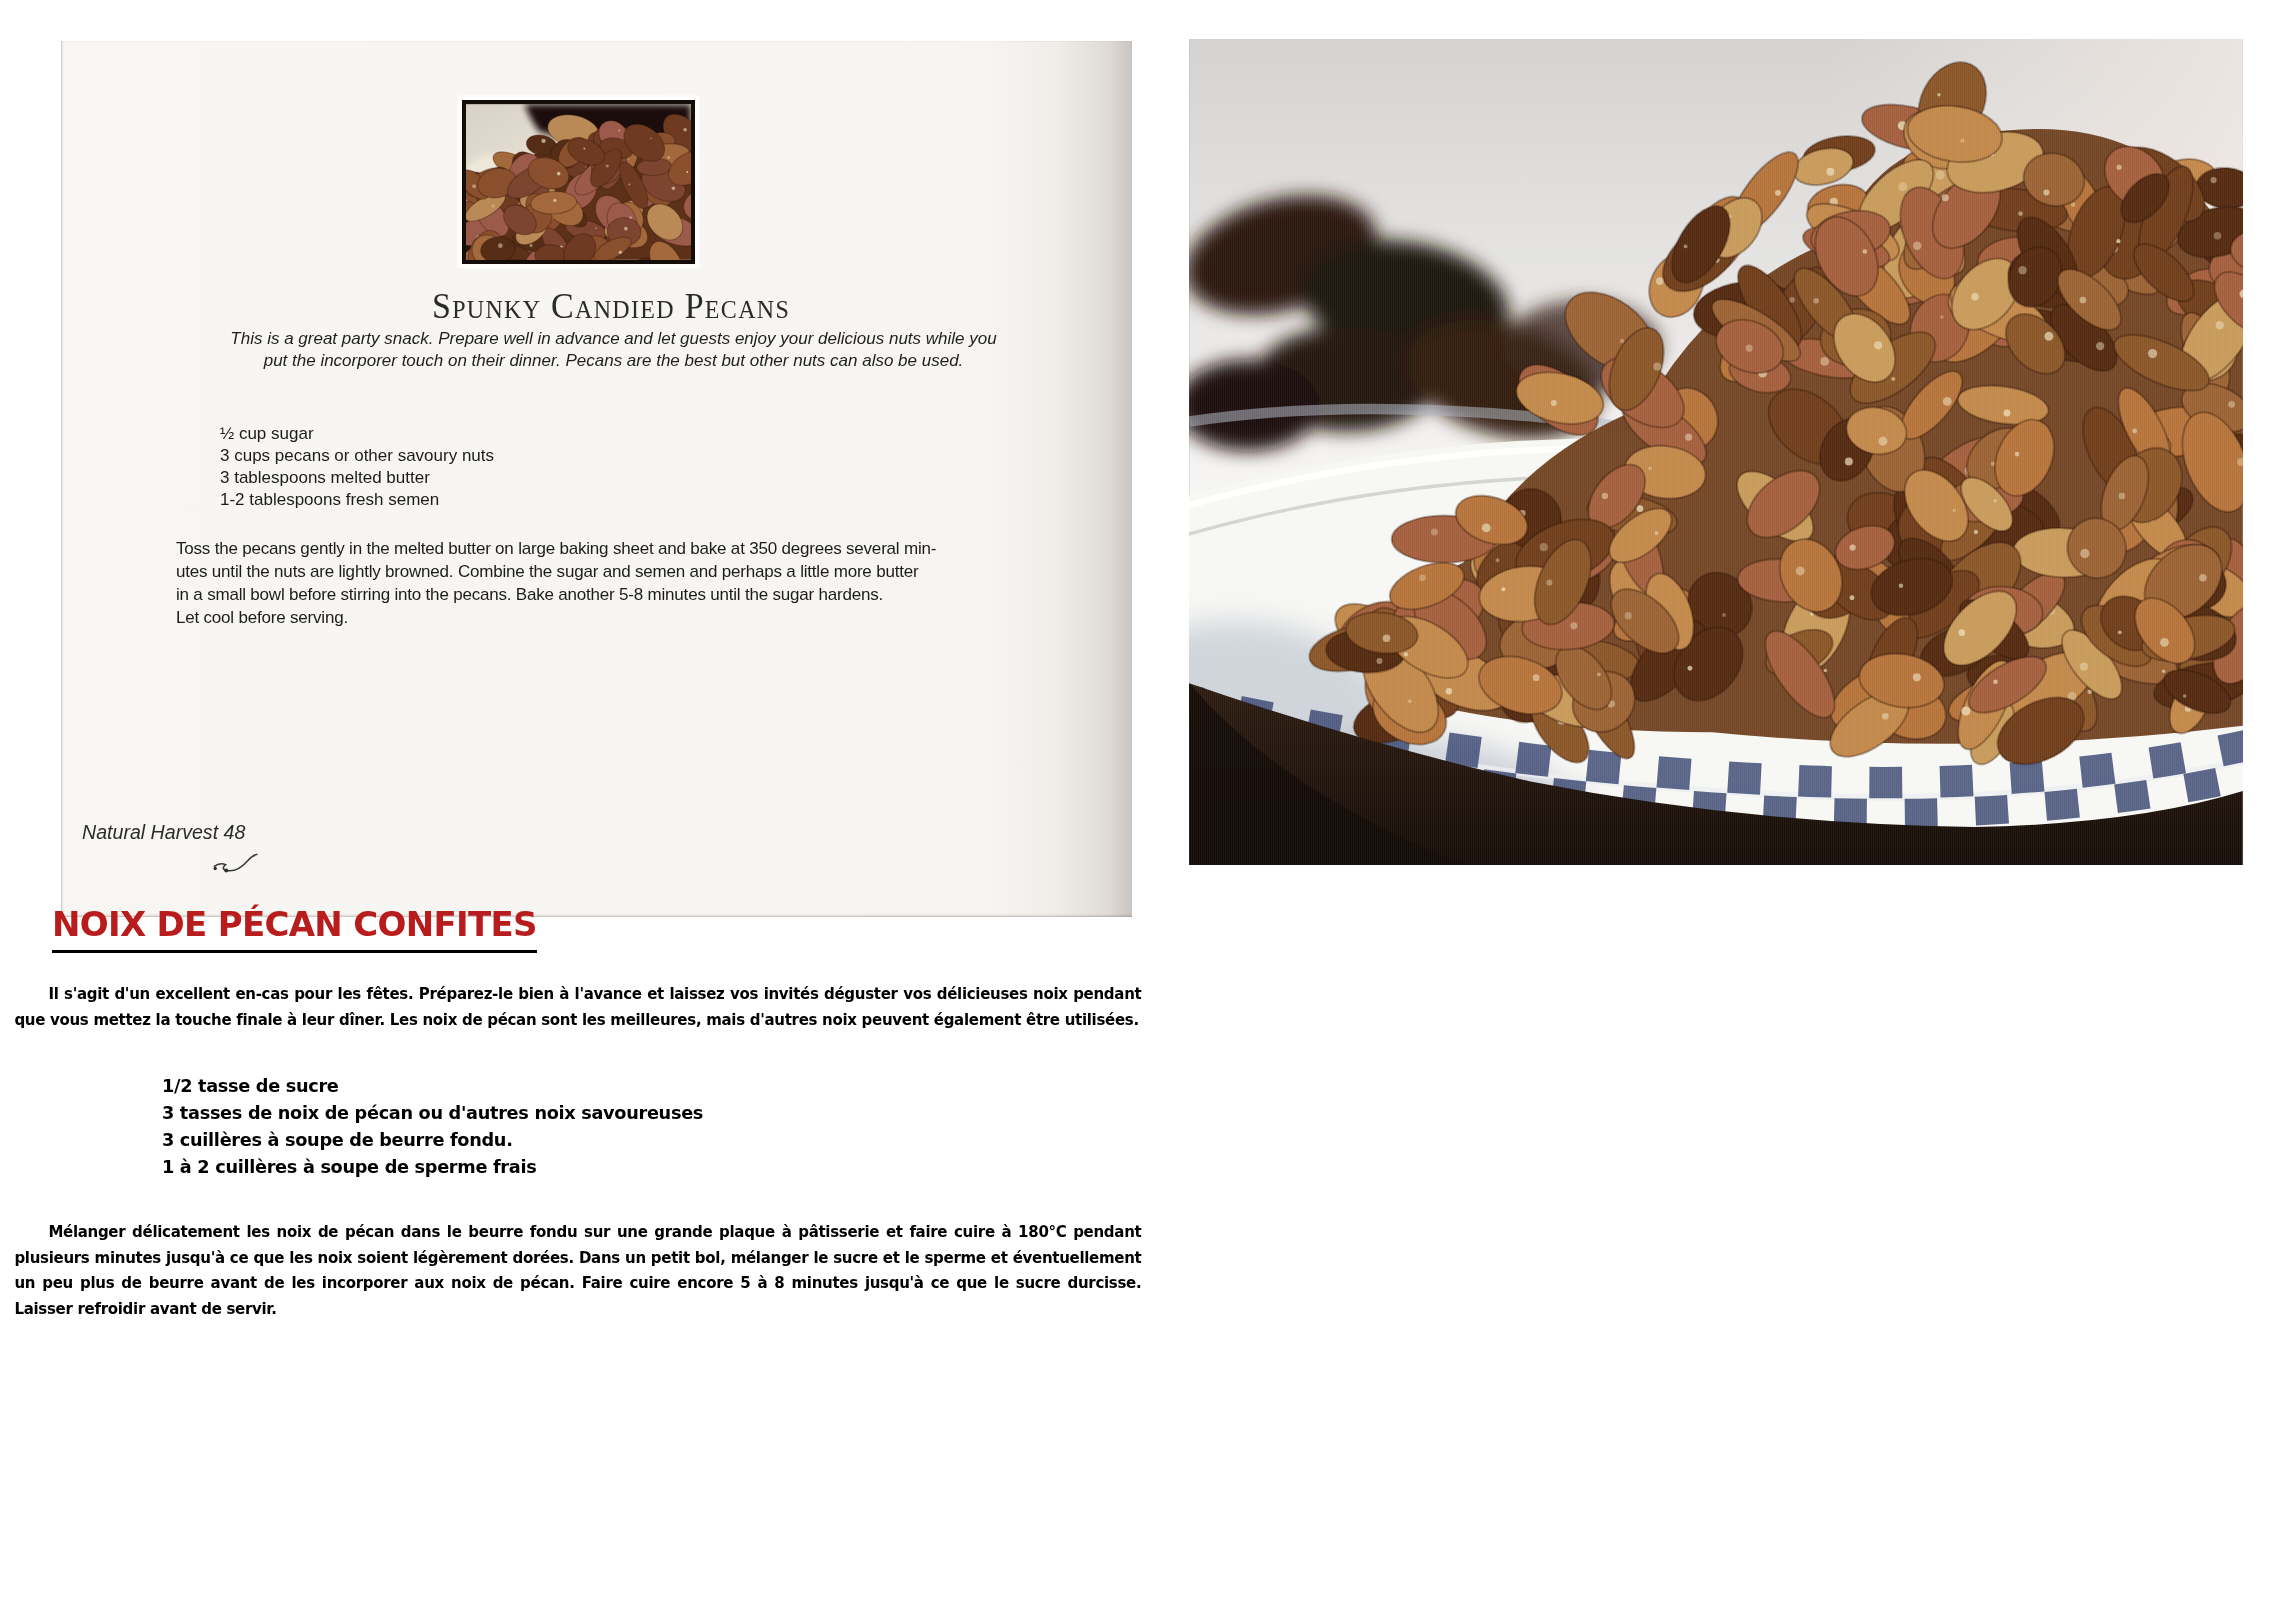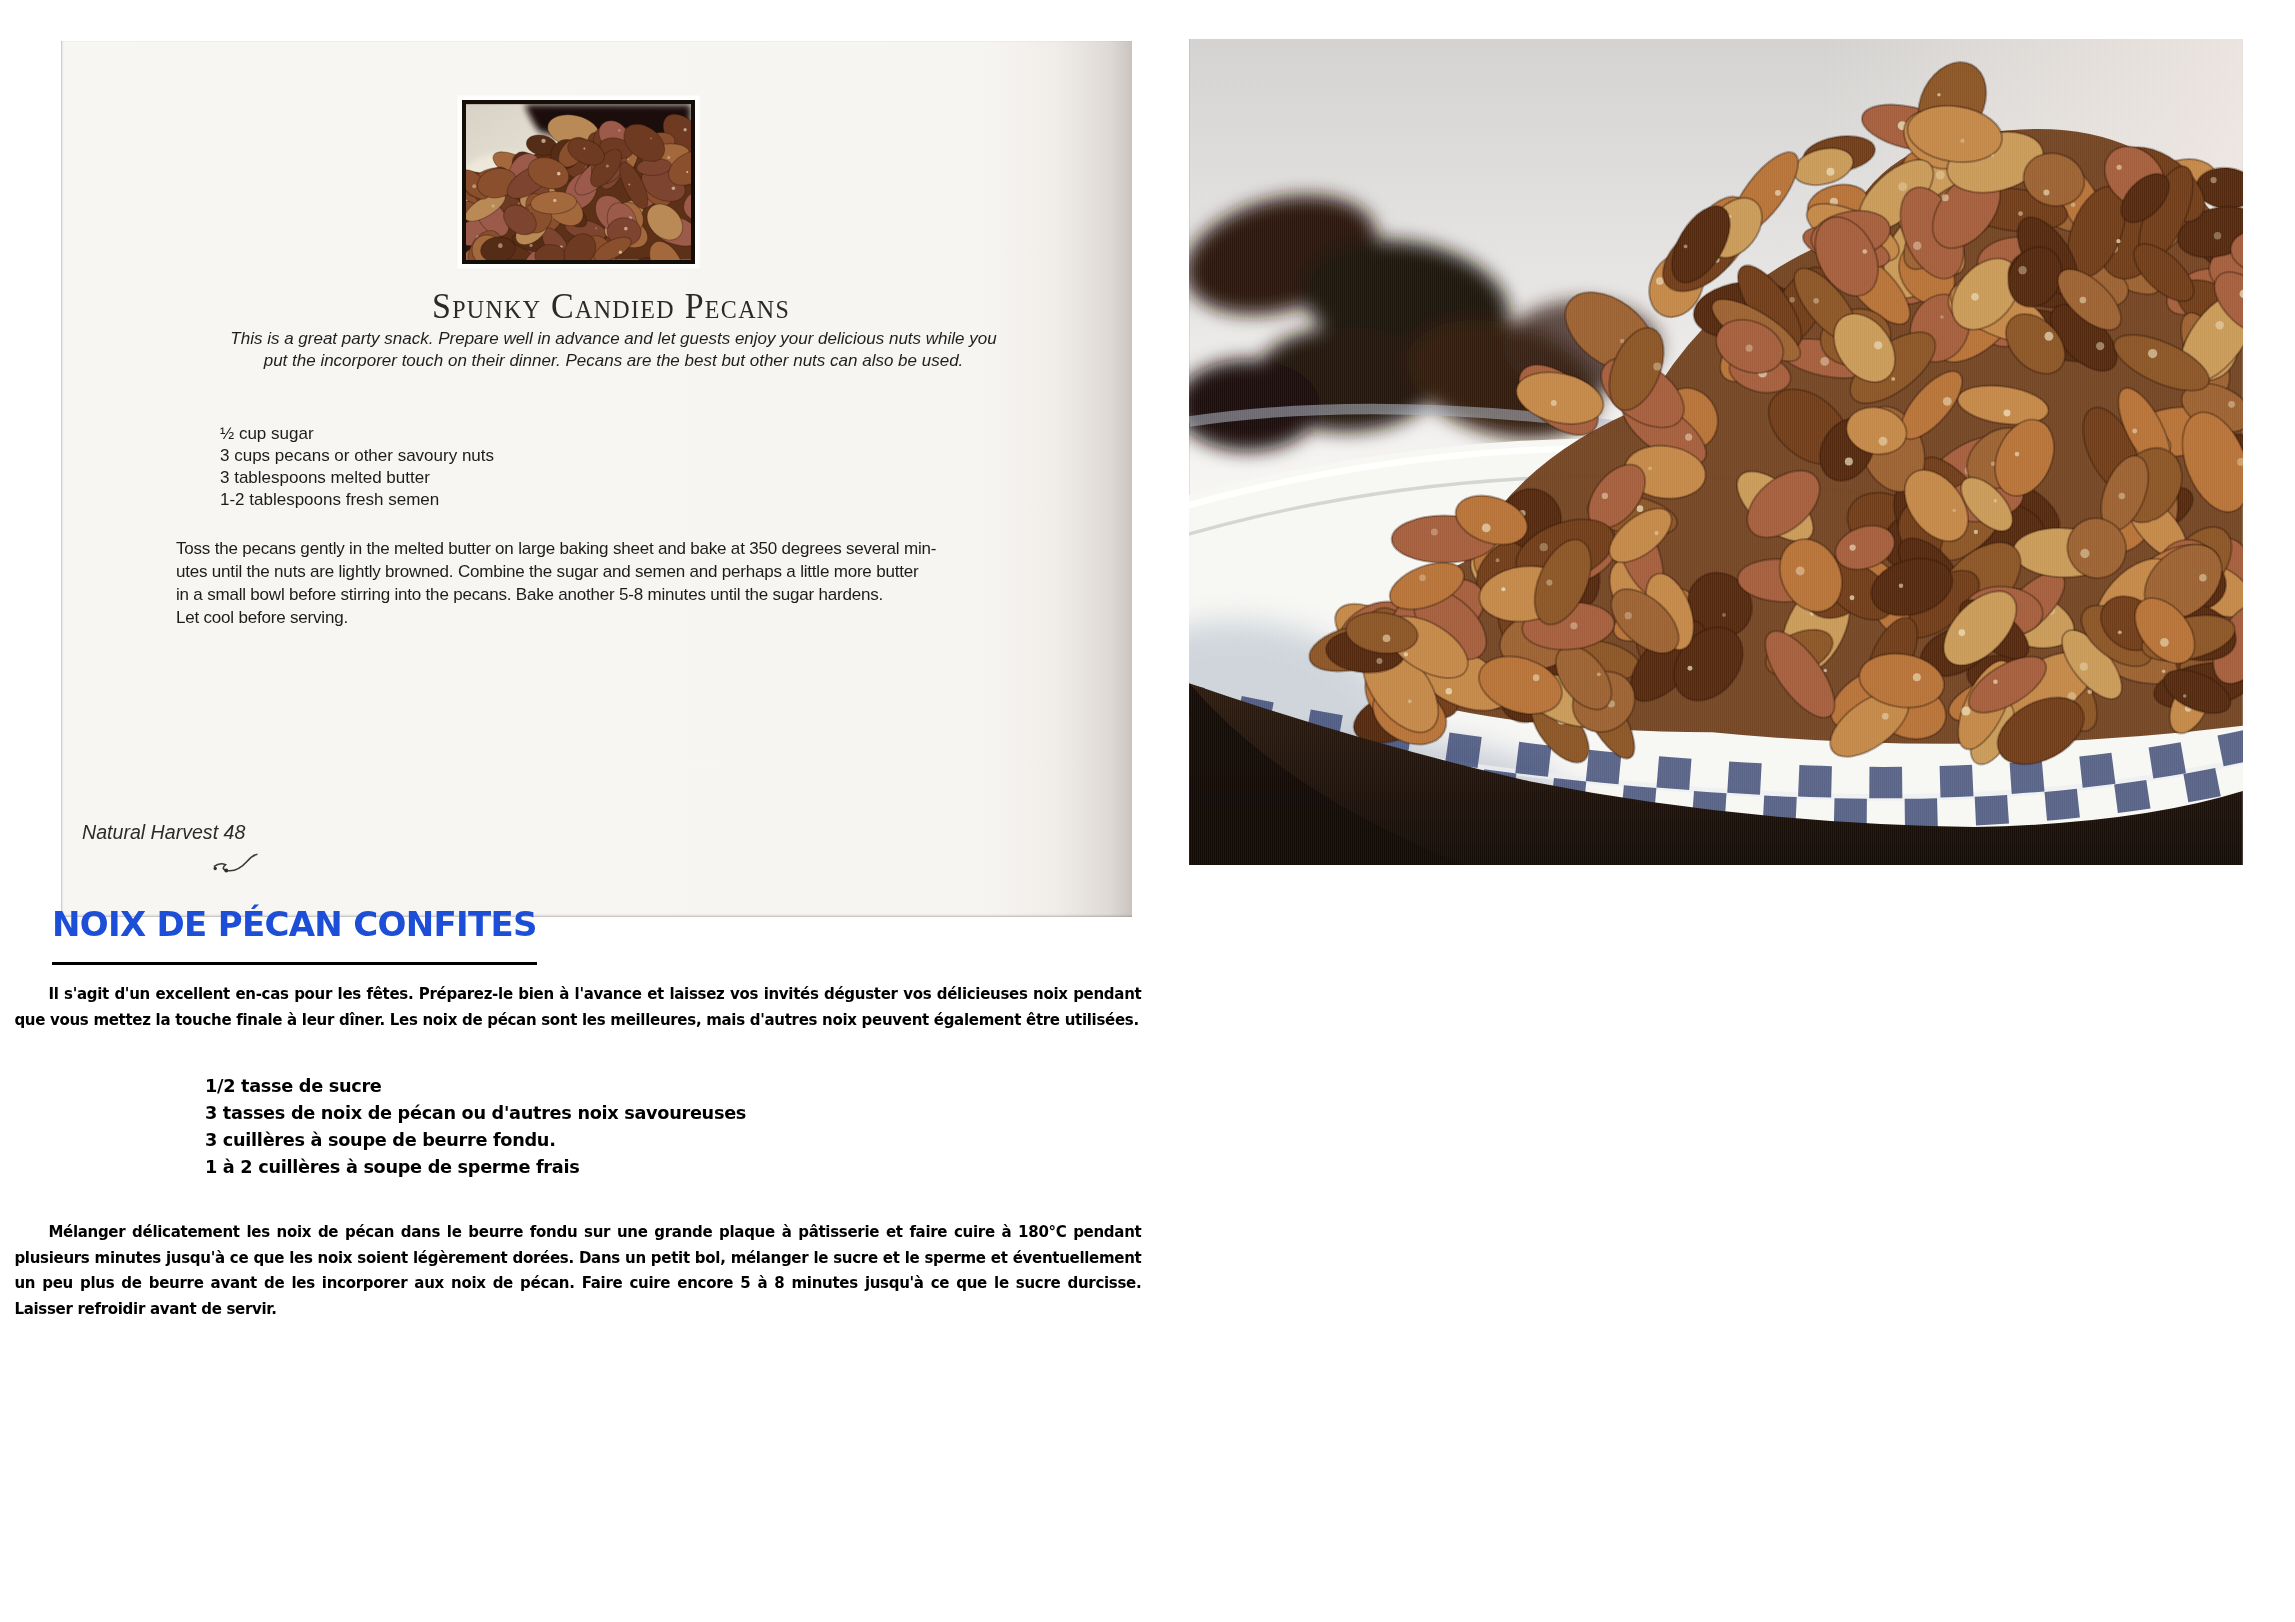--- a/index.html
+++ b/index.html
@@ -48,33 +48,33 @@
   .photo svg{display:block;}
   .photo::after{ 
     content:"";position:absolute;inset:0;pointer-events:none;
     background:repeating-linear-gradient(90deg,rgba(255,255,255,.055) 0 0.7px,transparent 0.7px 2px);
   }
 
   
   .fr-title{
     position:absolute;left:52px;top:904px;display:inline-block;
     font-family:"DejaVu Sans",sans-serif;font-weight:700;font-size:34px;letter-spacing:-0.7px;
-    color:#1d4ed8;border-bottom:3.3px solid #000;padding-bottom:18px;
+    color:#b91c1c;border-bottom:3.3px solid #000;padding-bottom:6px;
   }
   .fr-par{
     position:absolute;left:14.4px;width:1127px;
     font-family:"DejaVu Sans",sans-serif;font-weight:700;font-size:15px;line-height:25.5px;
     letter-spacing:-0.3px;color:#000;text-align:justify;text-indent:34px;
   }
   .fr-intro{top:967px;}
   .fr-instructions{top:1205px;}
   .fr-ingredients{
     position:absolute;left:162px;top:1073px;
     font-family:"DejaVu Sans",sans-serif;font-weight:700;font-size:17.7px;line-height:27px;
-    letter-spacing:-0.3px;color:#000;margin-left:43px;
+    letter-spacing:-0.3px;color:#000;
   }
   .fr-ingredients div{white-space:nowrap;}
 </style>
 </head>
 <body>
 
 <div class="scan-page">
 
   <div class="thumb">
     <svg width="225" height="156" viewBox="0 0 344 238">

